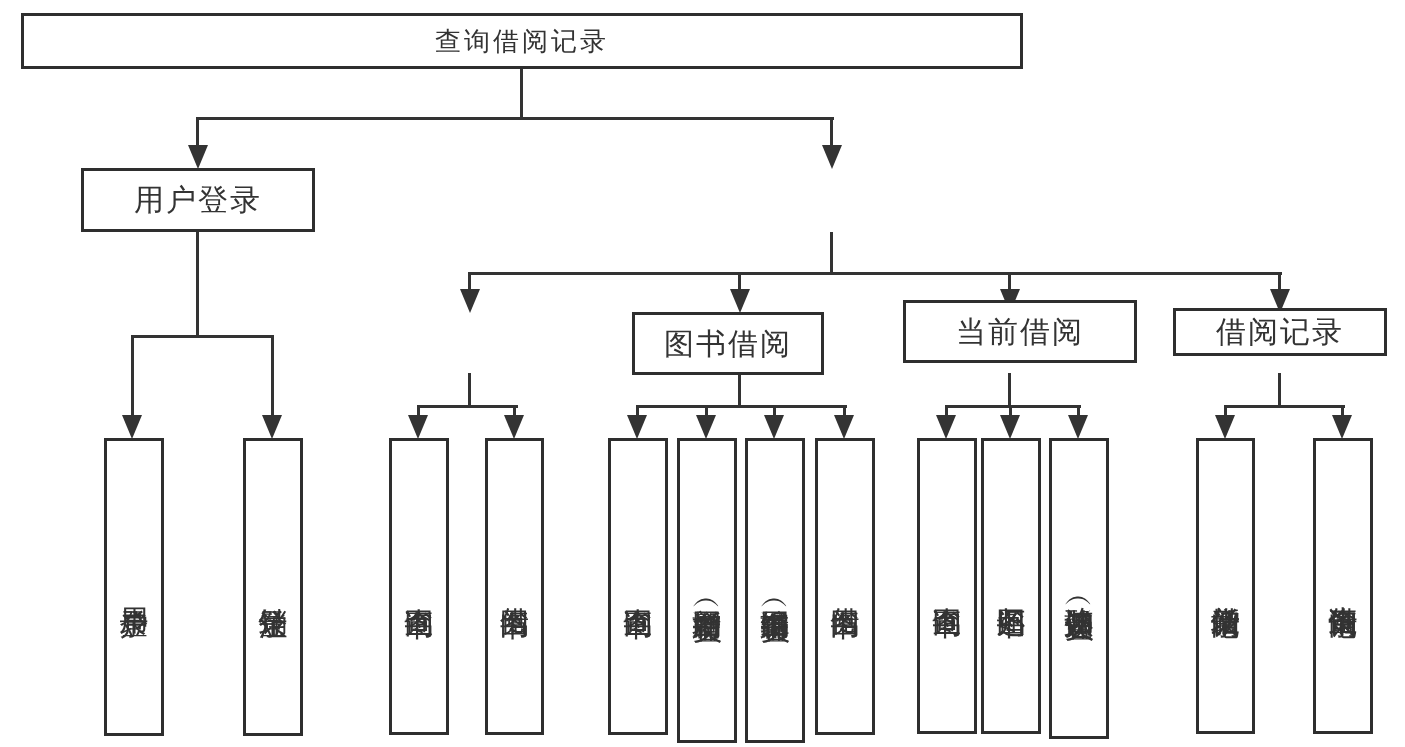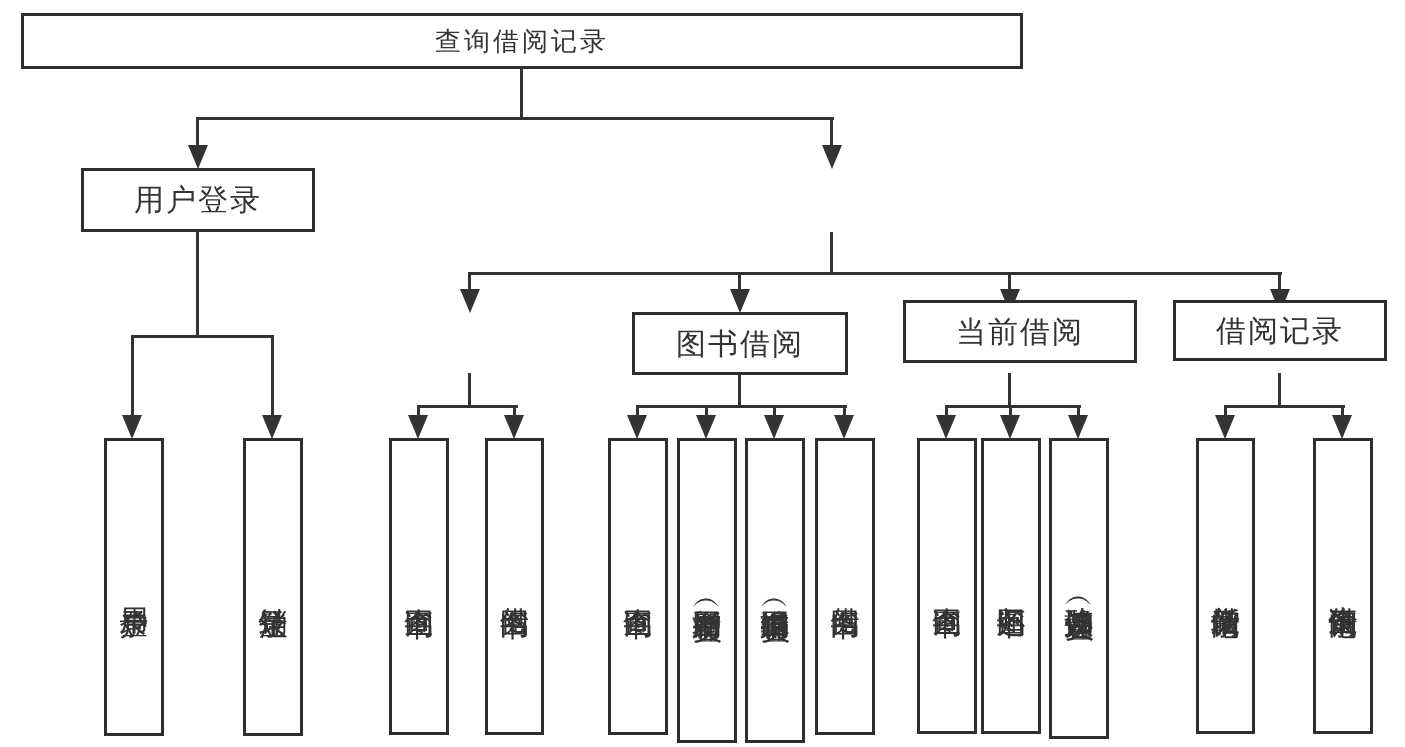--- a/index.html
+++ b/index.html
@@ -97,27 +97,27 @@
   <div class="arrow" style="left:1332px;top:415px;"></div>
 
   <div class="hbox root" style="left:21px;top:13px;width:1002px;height:56px;">
     <span class="label">查询借阅记录</span>
   </div>
 
   <div class="hbox" style="left:81px;top:168px;width:234px;height:64px;">
     <span class="label">用户登录</span>
   </div>
 
-  <div class="hbox" style="left:632px;top:312px;width:216px;height:63px;">
+  <div class="hbox" style="left:632px;top:312px;width:192px;height:63px;">
     <span class="label">图书借阅</span>
   </div>
   <div class="hbox" style="left:903px;top:300px;width:234px;height:63px;">
     <span class="label">当前借阅</span>
   </div>
-  <div class="hbox" style="left:1173px;top:300px;width:214px;height:61px;">
+  <div class="hbox" style="left:1173px;top:308px;width:214px;height:48px;">
     <span class="label">借阅记录</span>
   </div>
 
   <div class="vbox" style="left:104px;top:438px;width:60px;height:298px;">
     <span class="vtext">用户登录</span>
   </div>
   <div class="vbox" style="left:243px;top:438px;width:60px;height:298px;">
     <span class="vtext">注销登录</span>
   </div>
 

